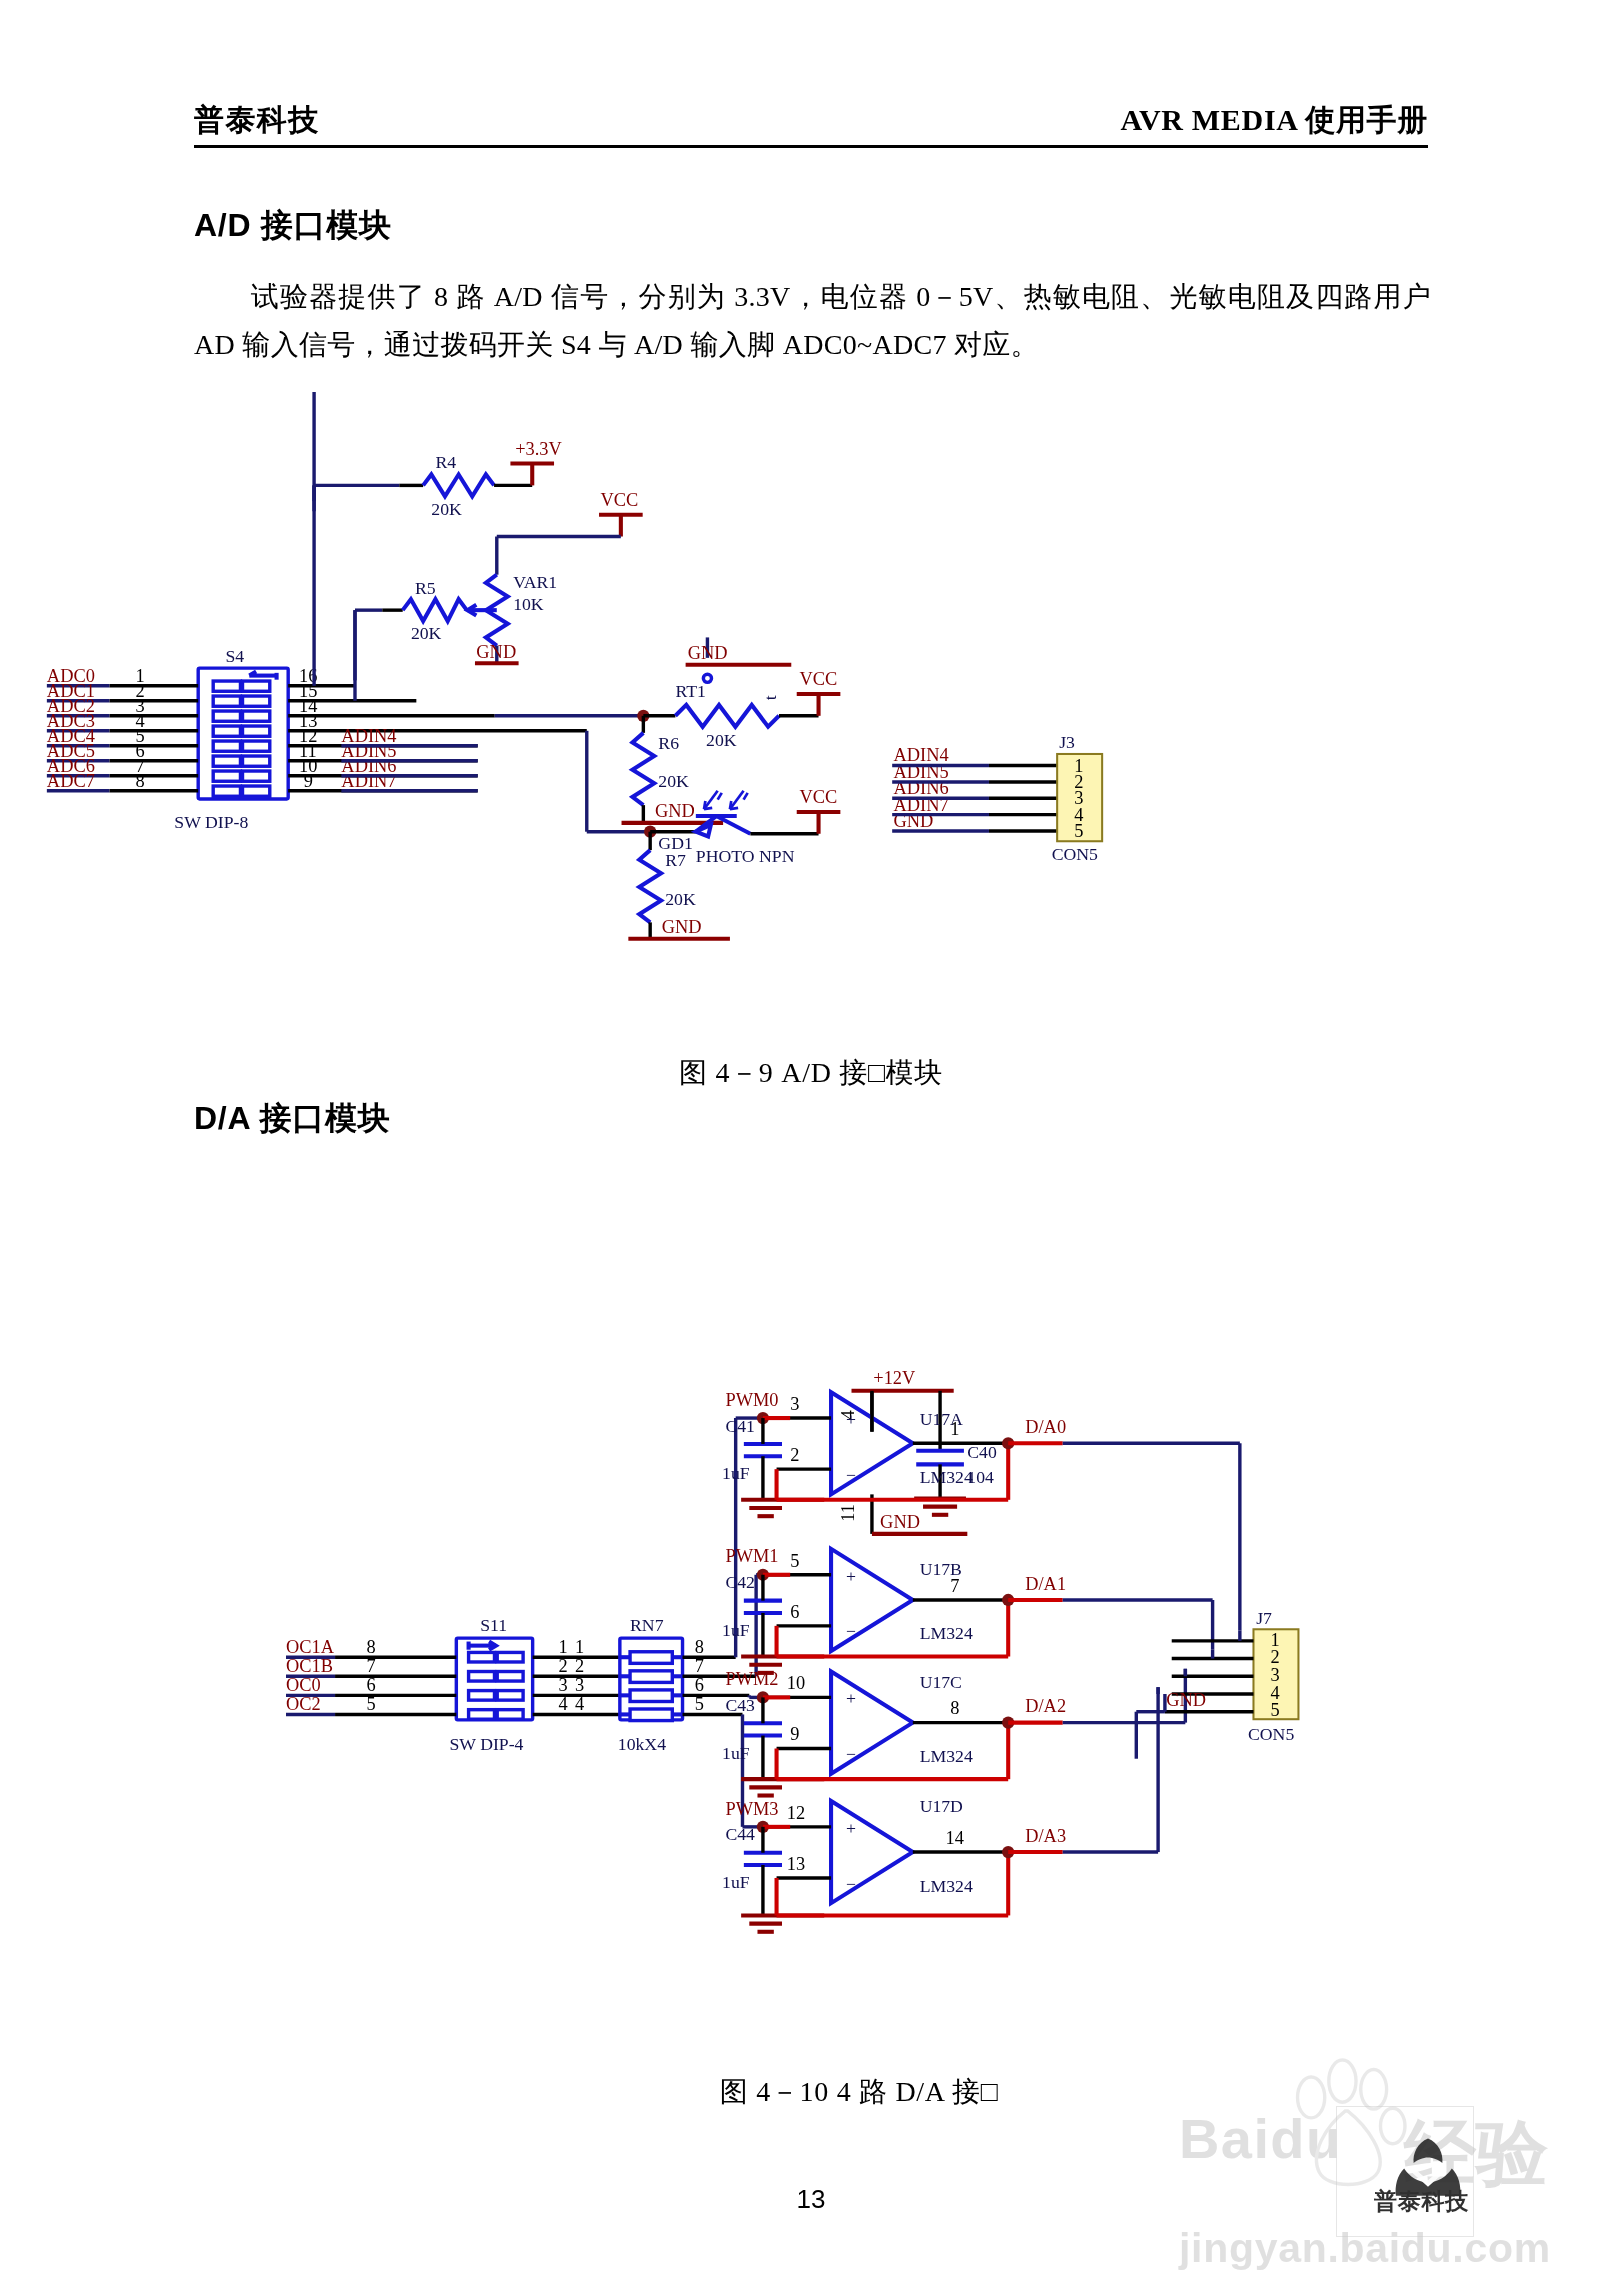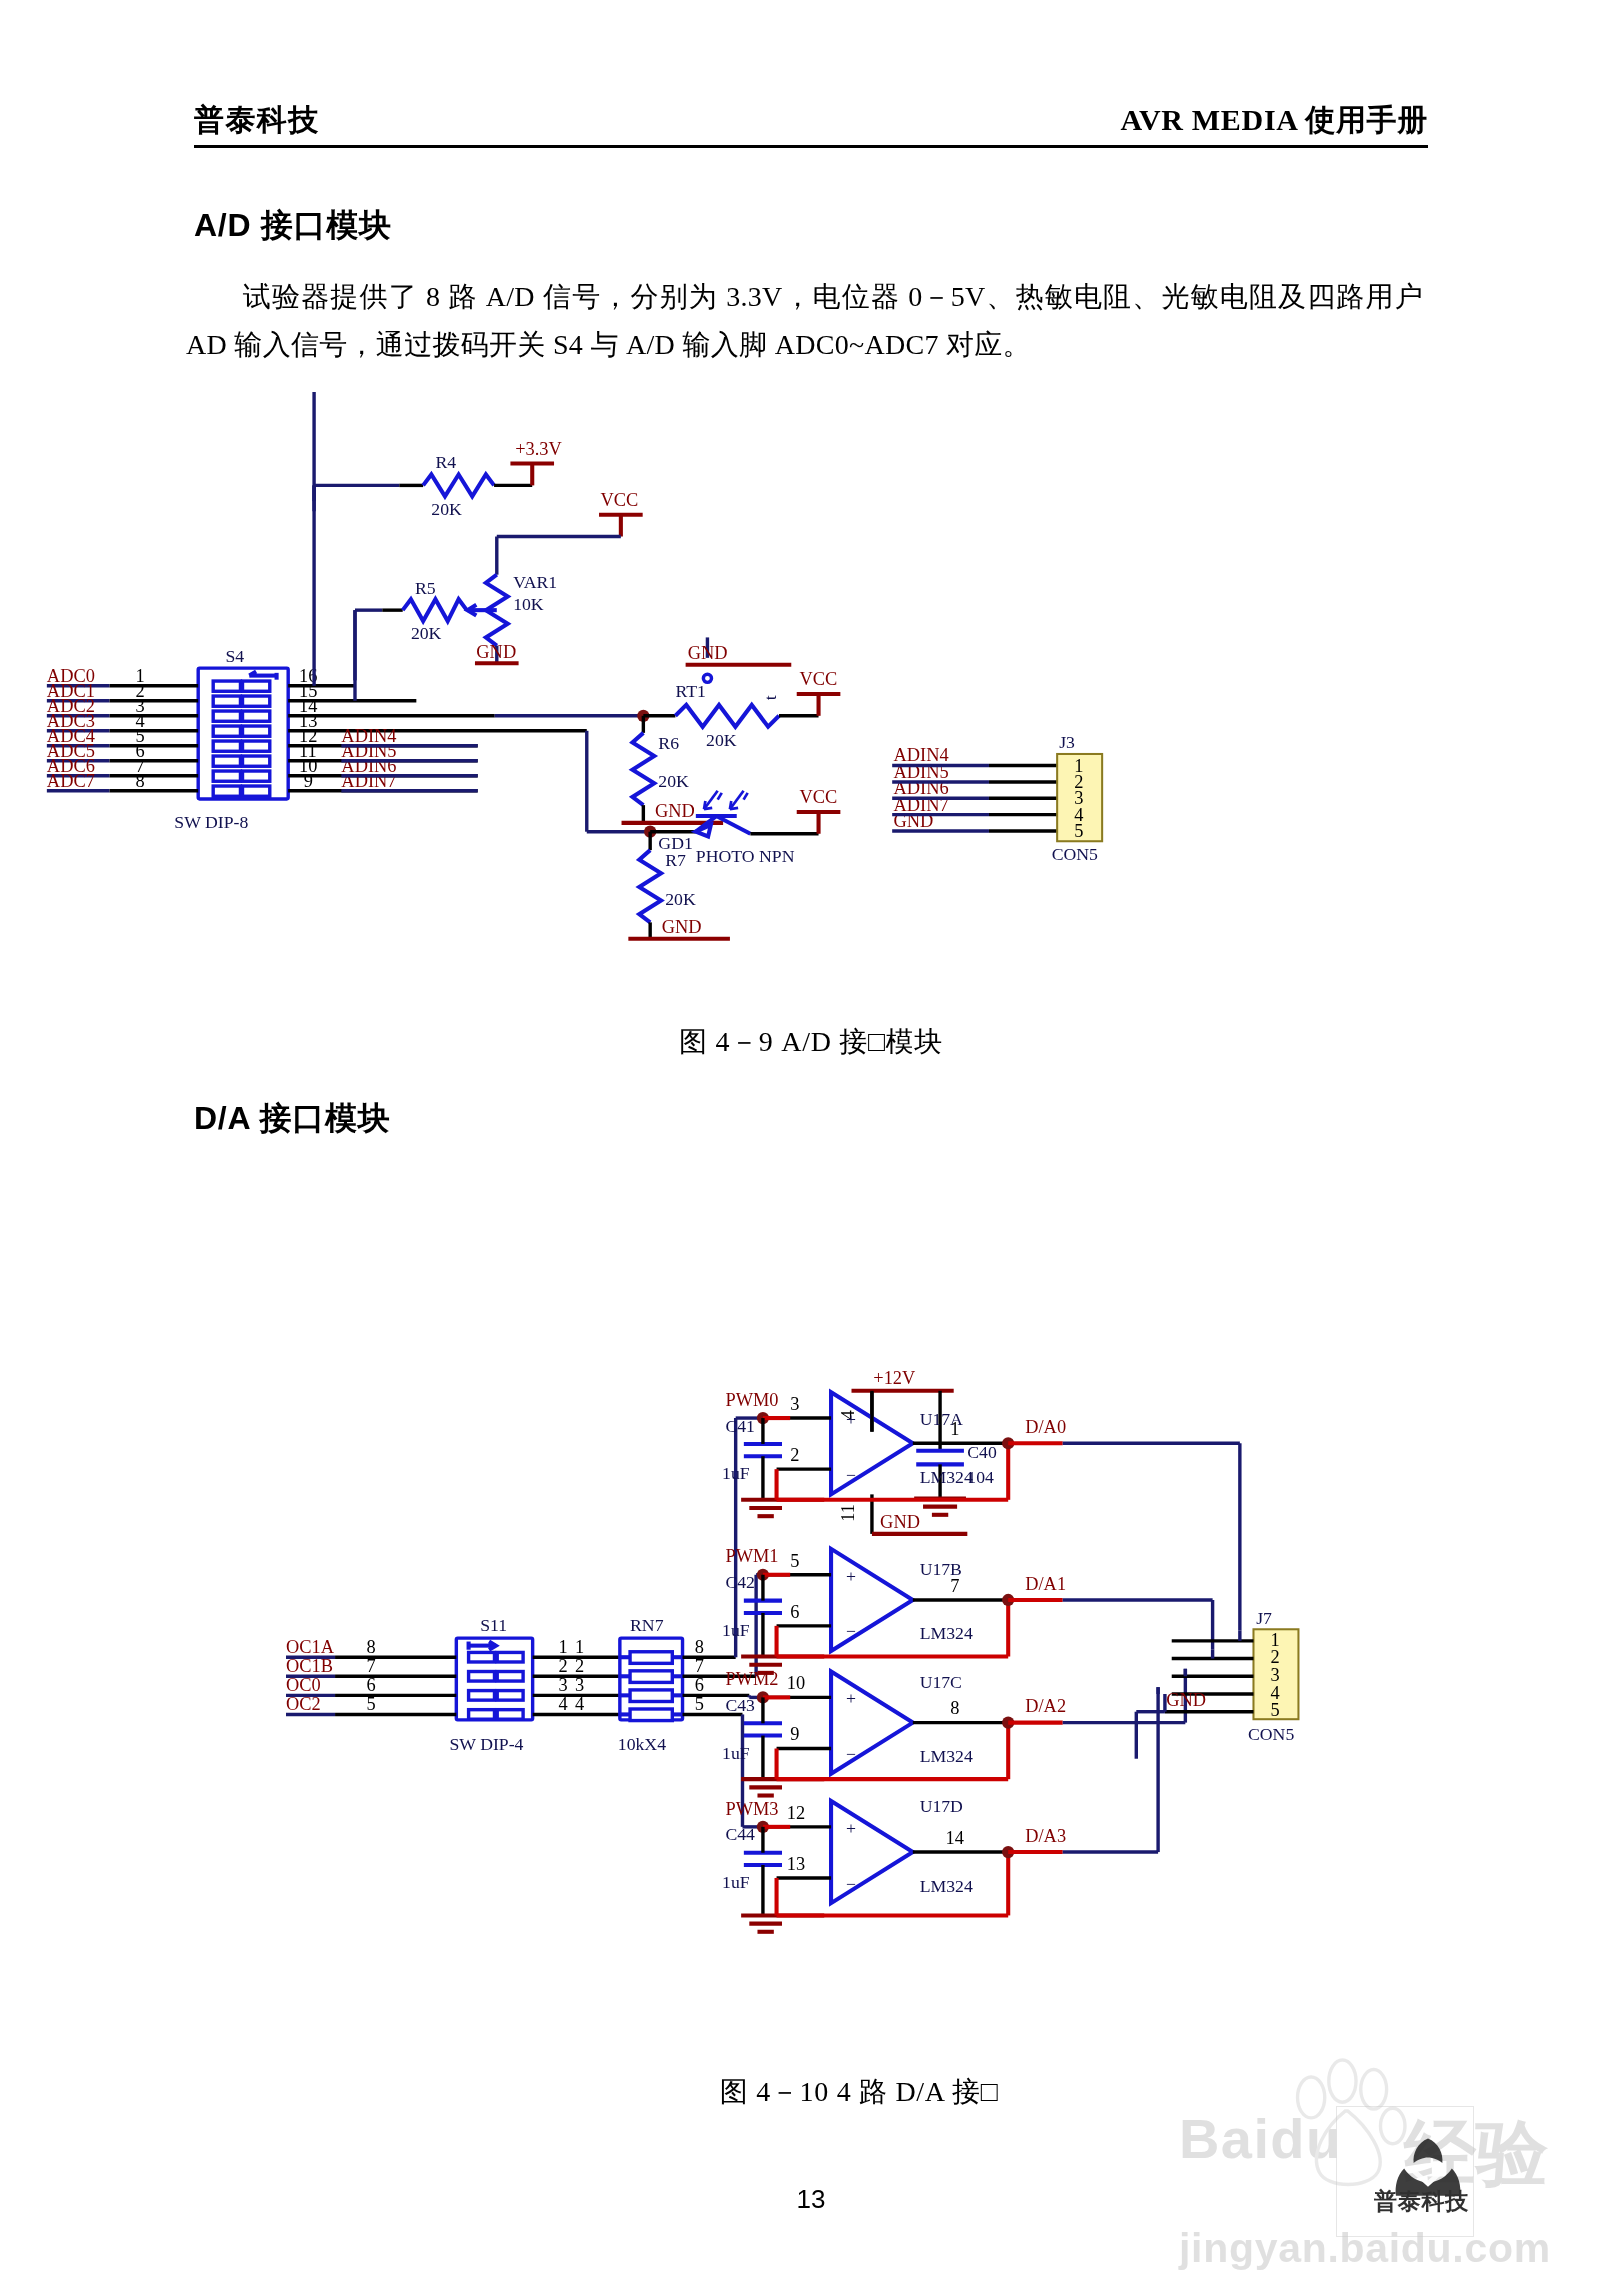--- a/index.html
+++ b/index.html
@@ -41,21 +41,21 @@
 <div class="page">
 
   <div class="header">
     <div class="left">普泰科技</div>
     <div class="right">AVR MEDIA 使用手册</div>
     <div class="rule"></div>
   </div>
 
   <div class="h2" style="left:194px; top:204px;">A/D 接口模块</div>
 
-  <div class="para" style="left:186px; top:273px; width:1237px;">
+  <div class="para" style="left:194px; top:273px; width:1237px;">
     <span class="ind"></span><span>试验器提供了 8 路 A/D 信号，分别为 3.3V，电位器 0－5V、热敏电阻、光敏电阻及四路用户 AD 输入信号，通过拨码开关 S4 与 A/D 输入脚 ADC0~ADC7 对应。</span>
   </div>
 
   <div class="sch" style="left:314px; top:392px;">
     <svg width="1050" height="559" viewBox="0 0 1540 820">
       <defs>
         <style>
           .wN { stroke:#1a1a6e; stroke-width:5; fill:none; }        /* navy wire */
           .wK { stroke:#000000; stroke-width:5; fill:none; }        /* black wire */
           .cB { stroke:#1515d8; stroke-width:6; fill:none; }        /* blue component */
@@ -304,21 +304,21 @@
           <text x="1115" y="629">4</text>
         <text x="1115" y="653">5</text>
       </g>
 
       <g>
         <path class="wN" d="M 240 519 L 240 519"></path>
       </g>
     </svg>
   </div>
 
-  <div class="caption" style="top:1023px;text-align:center;">图 4－9  A/D 接□模块</div>
+  <div class="caption" style="top:1054px;text-align:center;">图 4－9  A/D 接□模块</div>
 
   <div class="h2" style="left:194px; top:1097px;">D/A 接口模块</div>
 
 
   <div class="sch" style="left:286px; top:1377px;">
     <svg width="1131" height="634" viewBox="0 0 1660 930">
       <defs>
         <style>
           .dwN{ stroke:#1a1a6e; stroke-width:5; fill:none; }
           .dwK{ stroke:#000000; stroke-width:5; fill:none; }

